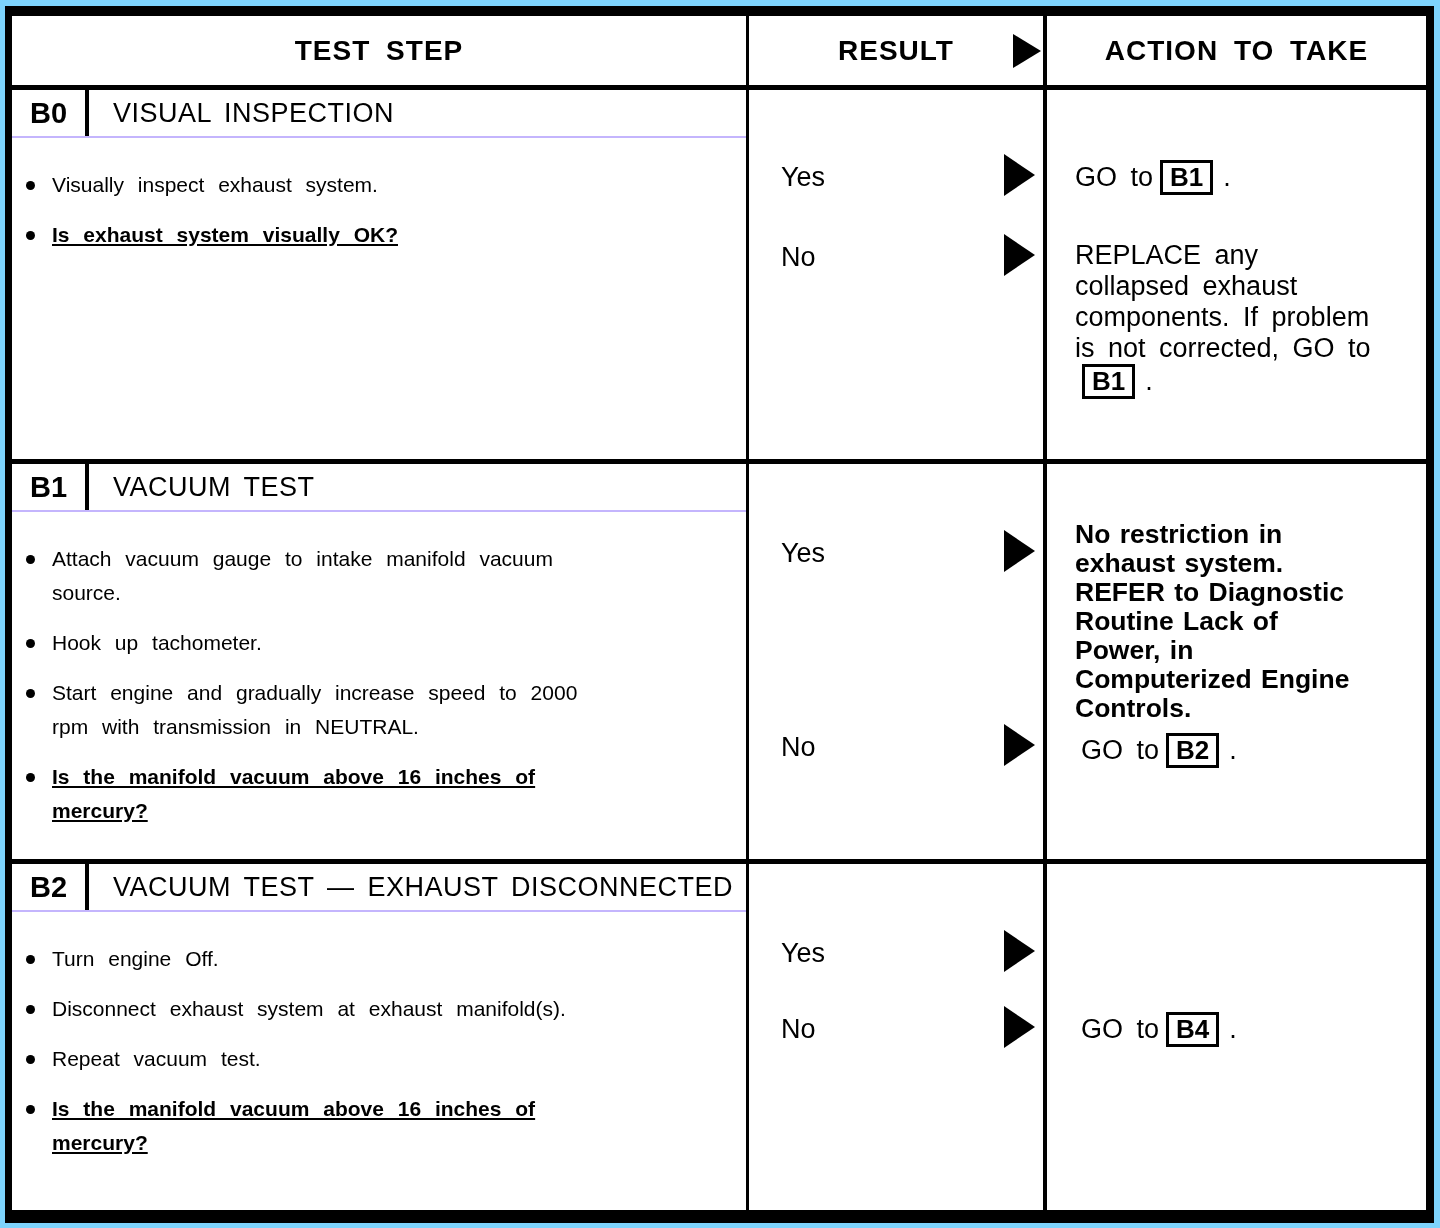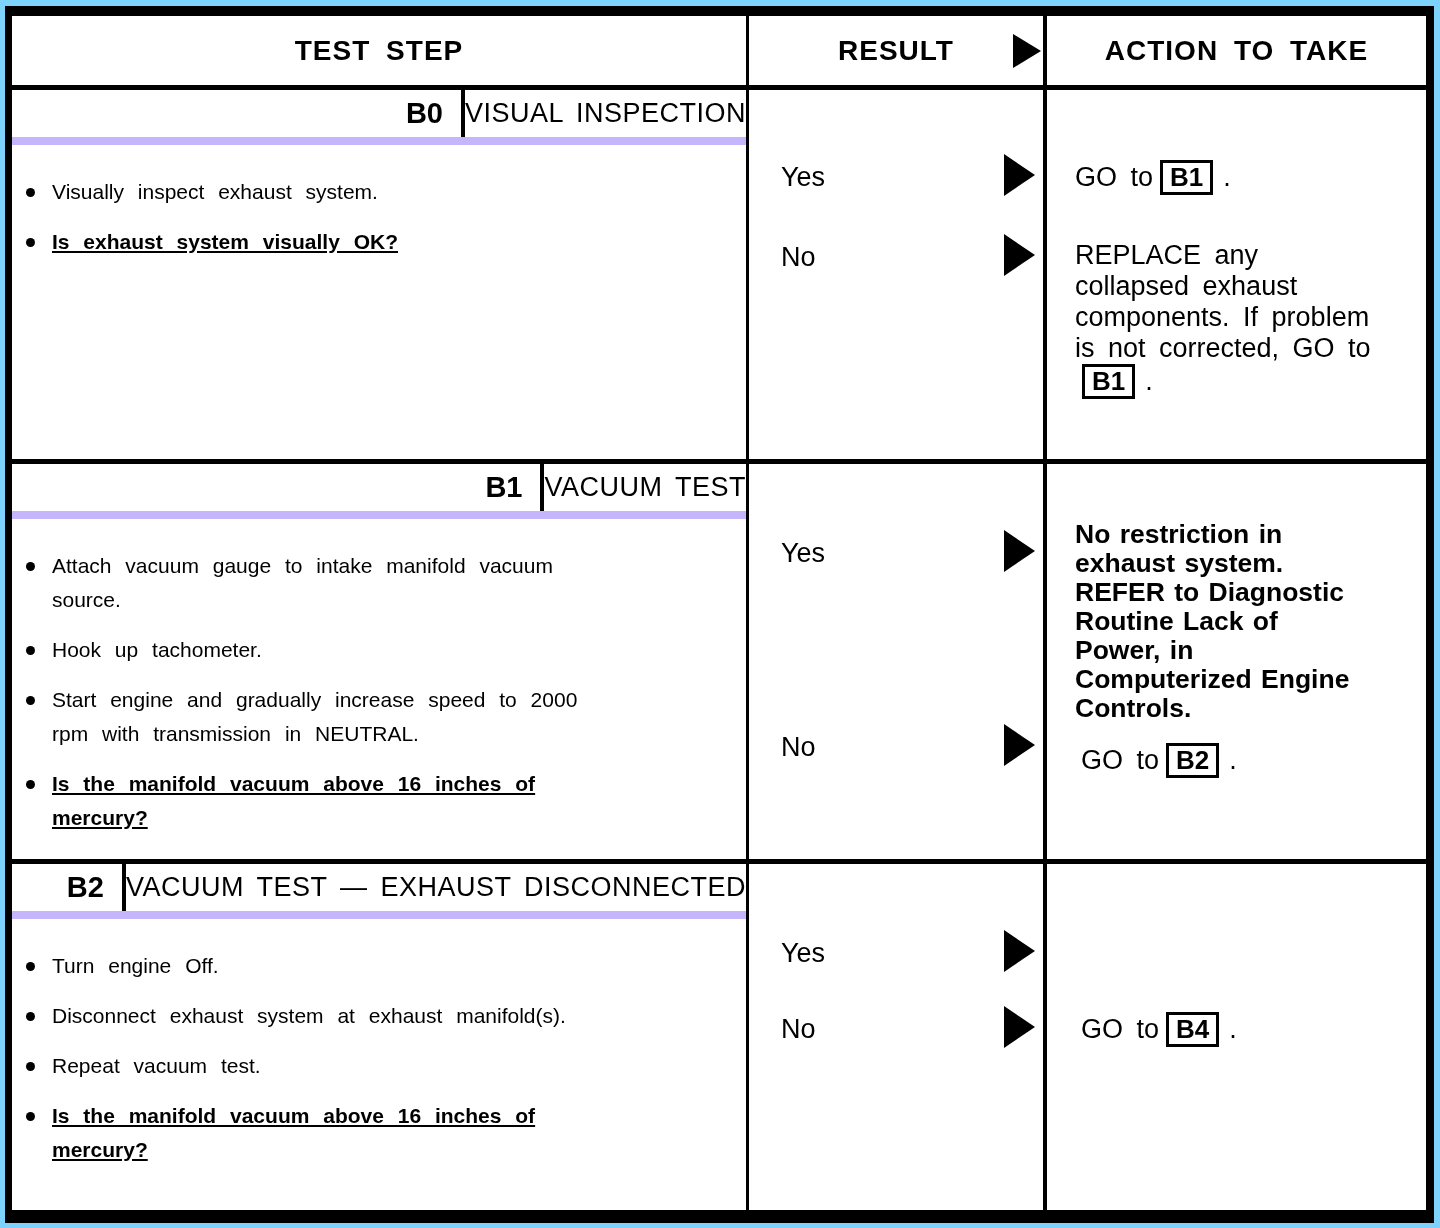--- a/index.html
+++ b/index.html
@@ -37,30 +37,30 @@
   .hdr-result-arrow {
     position:absolute; right:2px; top:50%; transform:translateY(-50%);
     width:0; height:0;
     border-top:17px solid transparent;
     border-bottom:17px solid transparent;
     border-left:28px solid #000;
   }
 
   
   .step-header {
-    height:55px; border-bottom:8px solid #c4b5fd;
-    display:flex; align-items:stretch;justify-content:flex-end;
+    height:48px; border-bottom:2px solid #c4b5fd;
+    display:flex; align-items:stretch;
   }
   .step-id {
     width:77px; border-right:4px solid #000;
     display:flex; align-items:center; justify-content:center;
     font-weight:bold; font-size:29px;
   }
   .step-title {
-    display:flex; align-items:center; 
+    display:flex; align-items:center; padding-left:24px;
     font-size:27px; letter-spacing:0.5px; word-spacing:5px;
     white-space:pre;
   }
   .steps { padding:30px 20px 0 0; }
   .step-item { position:relative; padding-left:40px; margin-bottom:16px; }
   .bullet-dot {
     position:absolute; left:14px; top:13px;
     width:9px; height:9px; border-radius:50%; background:#000;
   }
   .step-text {
@@ -189,21 +189,21 @@
     <div class="cell rb">
       <div class="action-item bold-block" style="top:56px;">
         <span class="action-text">No restriction in
 exhaust system.
 REFER to Diagnostic
 Routine Lack of
 Power, in
 Computerized Engine
 Controls.</span>
       </div>
-      <div class="action-item" style="top:279px;left:34px;">
+      <div class="action-item" style="top:269px;left:34px;">
         <span class="action-text">GO to</span><span class="ref-box">B2</span><span class="action-suffix">.</span>
       </div>
     </div>
 
     <div class="cell col-1">
       <div class="step-header">
         <div class="step-id">B2</div>
         <div class="step-title">VACUUM TEST — EXHAUST DISCONNECTED</div>
       </div>
       <div class="steps">

